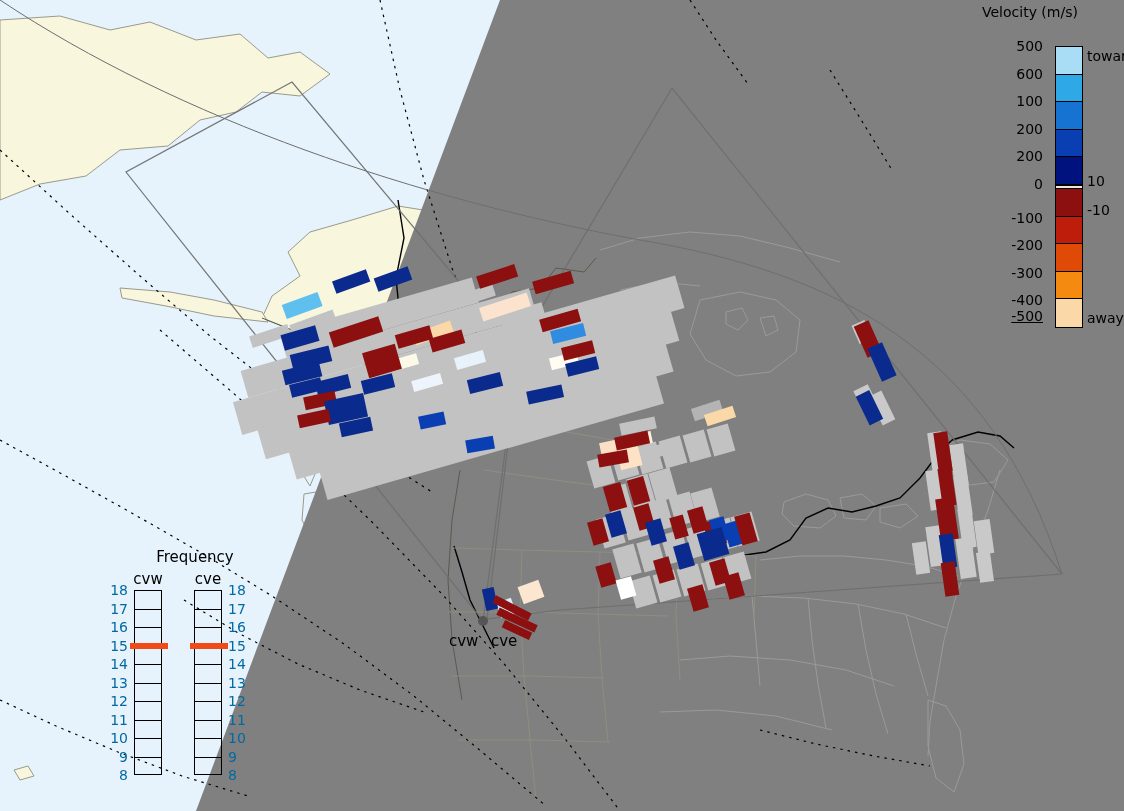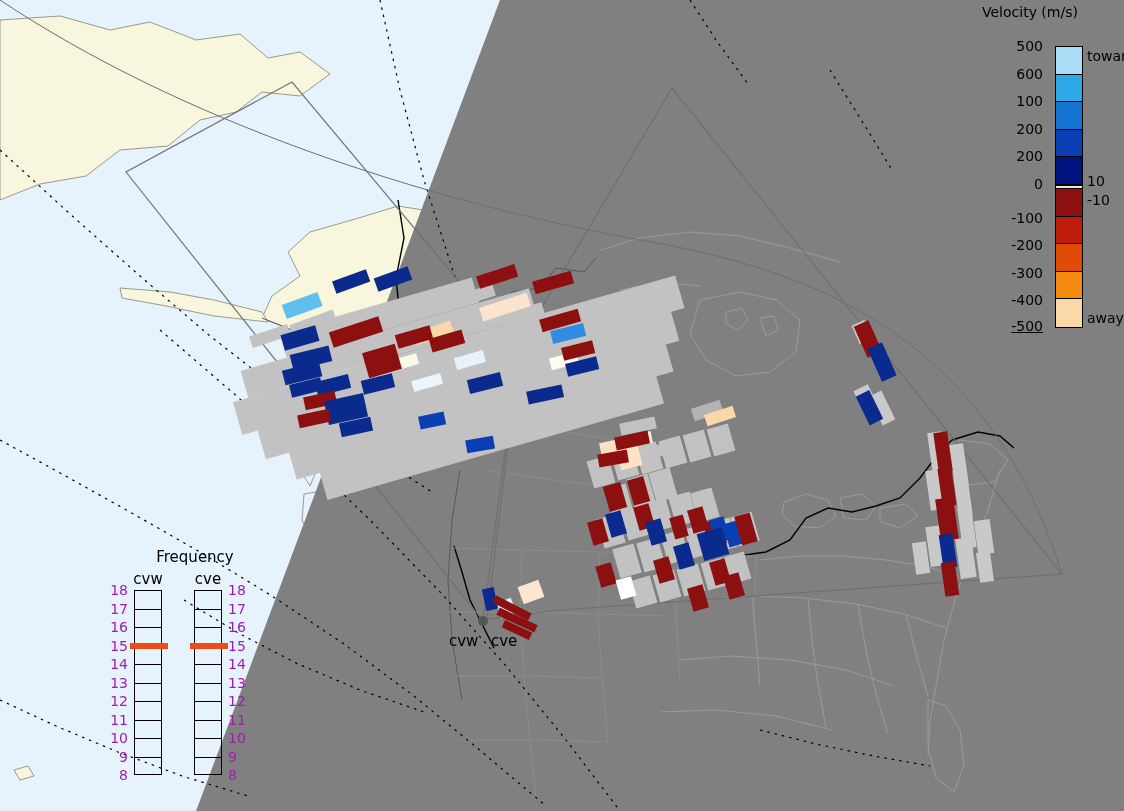--- a/index.html
+++ b/index.html
@@ -24,21 +24,21 @@
 
   
   #freq{left:82px;top:548px;width:170px;height:240px;margin-left:28px;}
   #freq-title{position:absolute;left:0;top:0;width:170px;text-align:center;font-size:15px;color:#000;}
   .fcol{position:absolute;top:22px;}
   .fcol .fname{position:absolute;top:0;width:40px;text-align:center;font-size:15px;color:#000;left:-6px;}
   .fbox{position:absolute;top:20px;width:28px;height:185px;border:1px solid #000;box-sizing:border-box;background:transparent;}
   .fbox .fcell{width:100%;height:18.5px;box-sizing:border-box;border-bottom:1px solid #000;}
   .fbox .fcell:last-child{border-bottom:none;}
   .fmark{position:absolute;height:6px;background:#f04a18;}
-  .ftick{position:absolute;font-size:14px;color:#a21caf;transform:translateY(-50%);white-space:nowrap;}
+  .ftick{position:absolute;font-size:14px;color:#0369a1;transform:translateY(-50%);white-space:nowrap;}
 
   
   .sitelabel{position:absolute;font-size:15px;color:#000;white-space:nowrap;}
 </style>
 </head>
 <body>
 
 <div id="stage">
 
   <svg id="mapsvg" viewBox="0 0 1124 811">
@@ -343,24 +343,24 @@
   <div class="cbar-tick" style="top: 42px;">500</div>
       <div class="cbar-tick" style="top: 69.6px;">600</div>
       <div class="cbar-tick" style="top: 97.2px;">100</div>
       <div class="cbar-tick" style="top: 124.8px;">200</div>
       <div class="cbar-tick" style="top: 152.4px;">200</div>
       <div class="cbar-tick" style="top: 180px;">0</div>
       <div class="cbar-tick" style="top: 213.6px;">-100</div>
       <div class="cbar-tick" style="top: 241.2px;">-200</div>
       <div class="cbar-tick" style="top: 268.8px;">-300</div>
       <div class="cbar-tick" style="top: 296.4px;">-400</div>
-      <div class="cbar-tick" style="top: 322px; text-decoration: underline;">-500</div>
+      <div class="cbar-tick" style="top: 312px; text-decoration: underline;">-500</div>
       <div class="cbar-side" style="top: 52px;">toward</div>
       <div class="cbar-side" style="top: 177px;">10</div>
-      <div class="cbar-side" style="top: 196px;">-10</div>
+      <div class="cbar-side" style="top: 206px;">-10</div>
       <div class="cbar-side" style="top: 314px;">away</div>
     </div>
 
   <div class="ovl" id="freq">
     <div id="freq-title">Frequency</div>
 
     <div class="fcol" id="fcol-0" style="left:24px;">
       <div class="fname">cvw</div>
       <div class="fbox">
           <div class="fcell" style="height: 18.5px;"></div>

